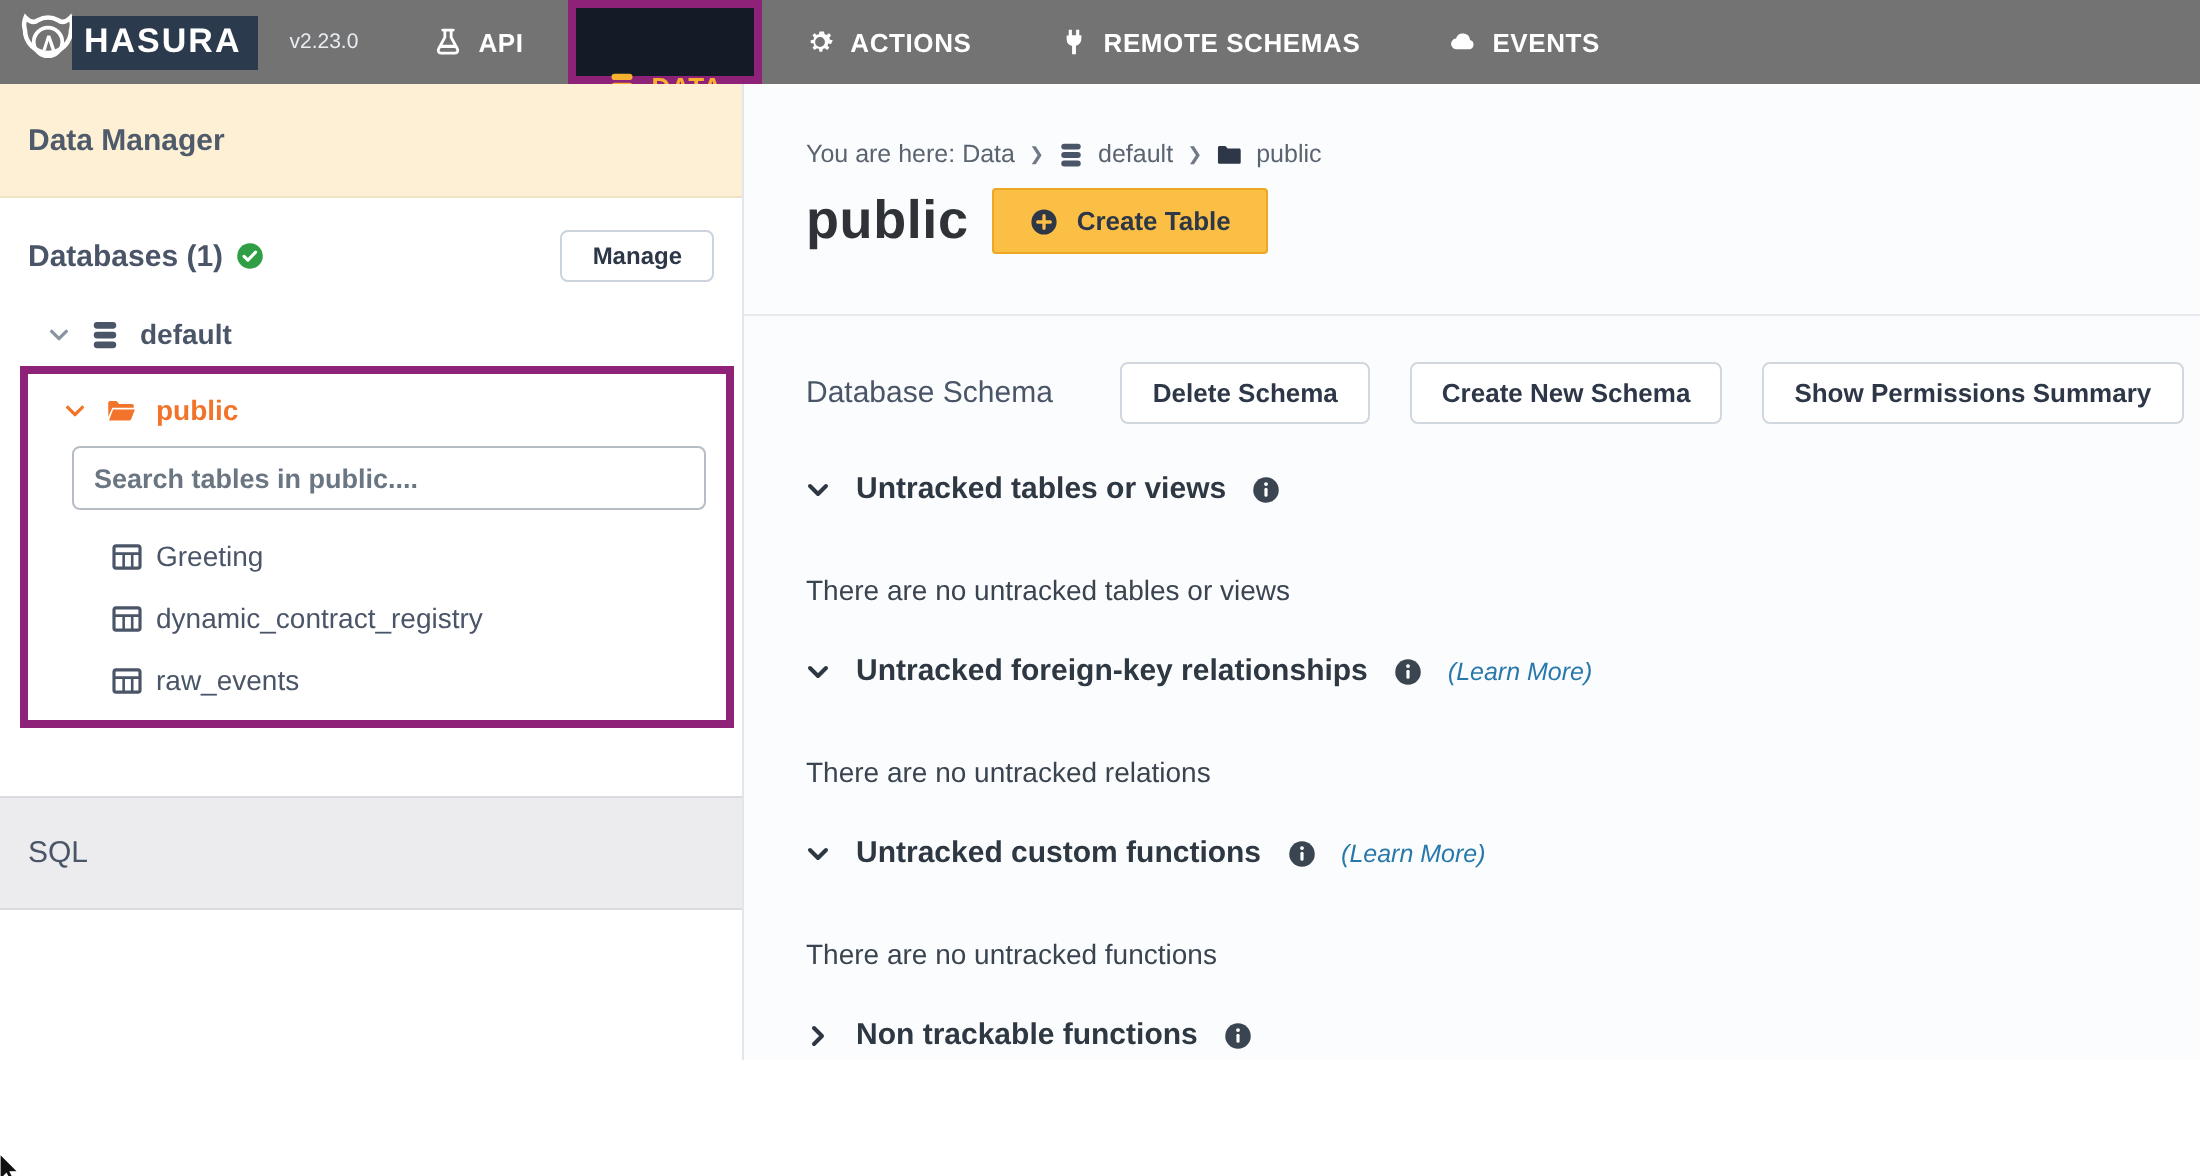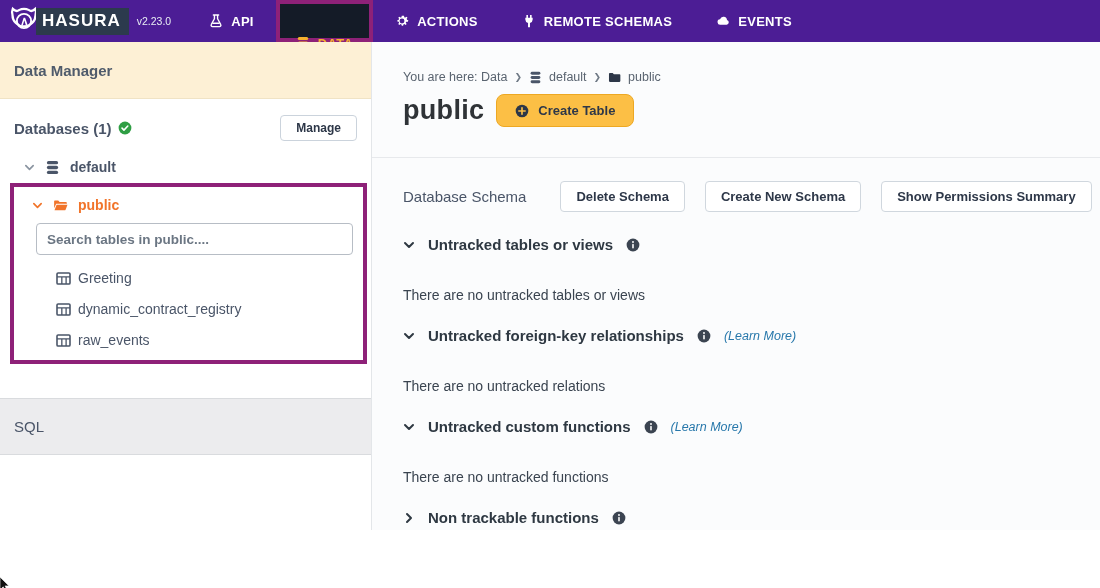--- a/index.html
+++ b/index.html
@@ -1,25 +1,25 @@
 <!DOCTYPE html>
 <html><head>
 <meta charset="utf-8">
 <style>
   * { margin:0; padding:0; box-sizing:border-box; }
   html,body { width:1100px; height:588px; overflow:hidden; }
   body { font-family:"Liberation Sans","DejaVu Sans",sans-serif; background:#fff; position:relative; }
 
   
-  .navbar { height:42px; background:#4c1d95; display:flex; align-items:stretch; color:#fff; }
+  .navbar { height:42px; background:#737373; display:flex; align-items:stretch; color:#fff; }
   .brand { display:flex; align-items:center; padding-left:8px; cursor:pointer; }
   .cat-logo { width:32px; height:30px; }
   .brand-chip { background:#2c3a4d; padding:3px 8px 4px 6px; margin-left:-4px; }
   .brand-name { font-size:17px; font-weight:bold; letter-spacing:1px; color:#fff; }
-  .version { font-size:10.5px; color:#e8edf3; margin-left:8px; }
+  .version { font-size:10.5px; color:#e8edf3; margin-left:16px; }
   .nav-items { display:flex; align-items:stretch; margin-left:16px; }
   .nav-item { display:flex; align-items:center; gap:8px; padding:0 22px; font-size:13px; font-weight:bold; letter-spacing:.3px; color:#fff; cursor:pointer; }
   .nav-item svg { width:14px; height:14px; }
   .nav-annotation { border:4px solid #8e2178; display:flex; align-items:stretch; background:#141b27; }
   .nav-annotation .nav-item { padding:0 16px; color:#f6b12e;margin-top:39px; }
 
   
   .content { display:flex; height:488px; }
   .sidebar { width:372px; min-width:372px; background:#fff; border-right:1px solid #e3e6e9; display:flex; flex-direction:column; }
   .main { flex:1; background:#fbfcfd; overflow:hidden; }
@@ -43,21 +43,21 @@
   .table-item svg { width:15px; height:13px; }
   .sql-bar { margin-top:34px; background:#ececee; border-top:1px solid #d9dbde; border-bottom:1px solid #d9dbde; height:57px; display:flex; align-items:center; padding-left:14px; font-size:15px; color:#4a5568; cursor:pointer; }
 
   
   .main-header { padding:28px 0 0 31px; border-bottom:1px solid #e7e9ec; }
   .breadcrumb { display:flex; align-items:center; gap:7px; font-size:12.5px; color:#5a6470; }
   .breadcrumb .sep { font-size:9px; font-weight:bold; color:#707a86; }
   .breadcrumb svg { width:13px; height:13px; }
   .title-row { display:flex; align-items:center; gap:12px; margin-top:10px; padding-bottom:30px; }
   .page-title { font-size:27px; font-weight:bold; color:#2f3337; letter-spacing:.3px; }
-  .create-table-btn { display:flex; align-items:center; gap:9px; background:#fcbf45; border:1px solid #eda823; border-radius:8px; padding:8px 18px; font-size:13px; font-weight:bold; color:#2d3748; font-family:inherit; cursor:pointer; }
+  .create-table-btn { display:flex; align-items:center; gap:9px; background:#fcbf45; border:1px solid #eda823; border-radius:2px; padding:8px 18px; font-size:13px; font-weight:bold; color:#2d3748; font-family:inherit; cursor:pointer; }
   .create-table-btn svg { width:14px; height:14px; }
   .main-body { padding:23px 0 0 31px; }
   .schema-row { display:flex; align-items:center; gap:20px; }
   .schema-label { font-size:15px; color:#4a5568; margin-right:14px; }
   .schema-btn { background:#fff; border:1px solid #d0d7de; border-radius:4px; padding:7px 15px; font-size:13px; font-weight:bold; color:#2d3748; font-family:inherit; cursor:pointer; }
   .section { margin-top:24px; }
   .section:first-of-type { margin-top:44px; }
   .section-header { display:flex; align-items:center; gap:13px; cursor:pointer; }
   .section-header .chev { width:12px; height:12px; color:#2e3842; }
   .chev.right { transform:rotate(-90deg); }

